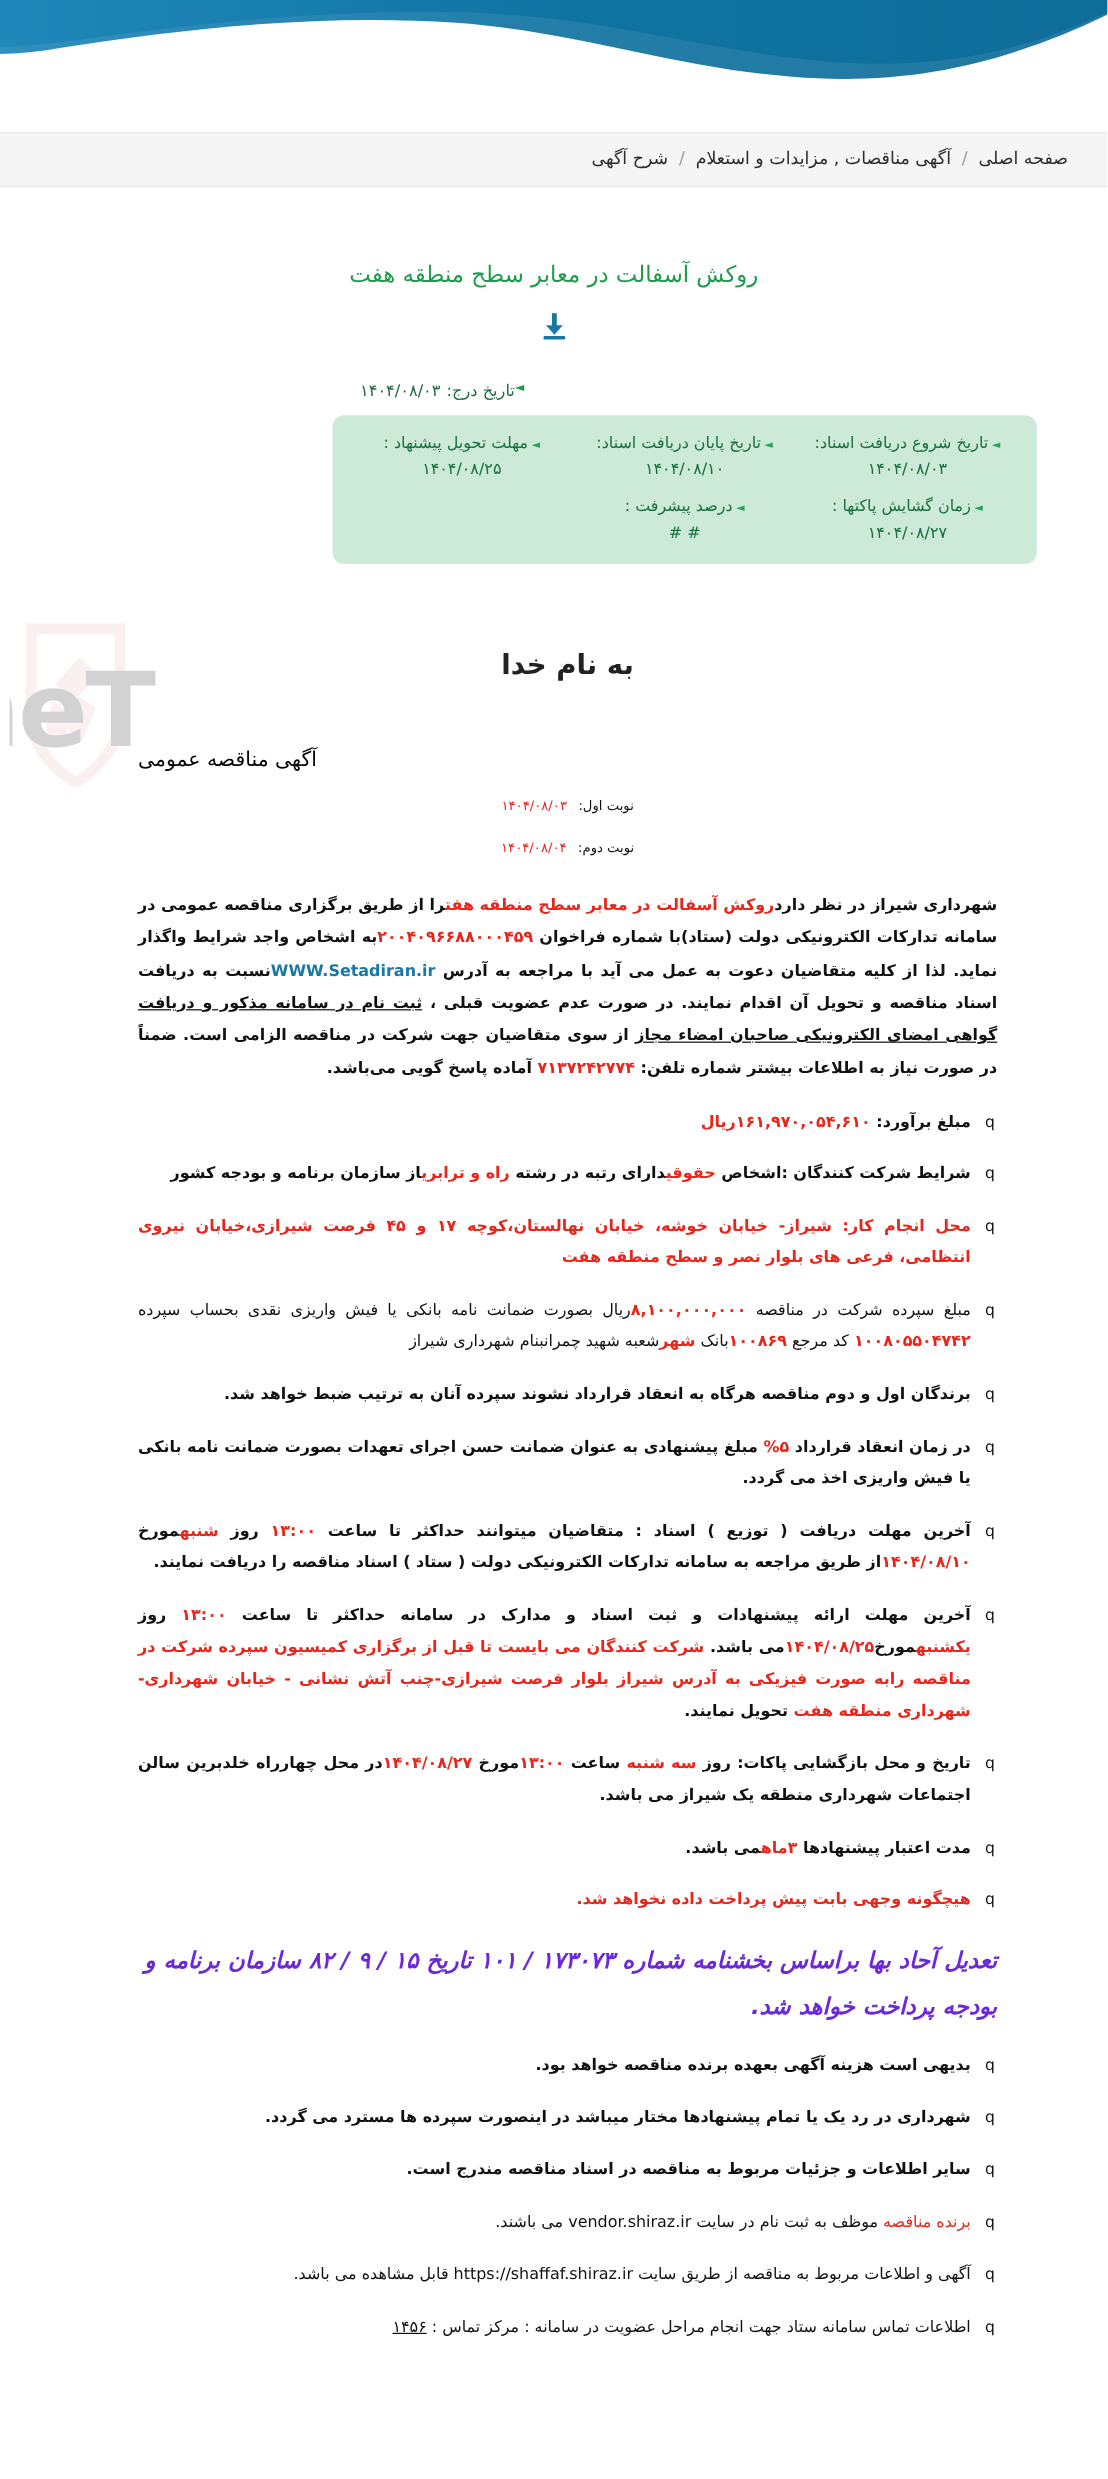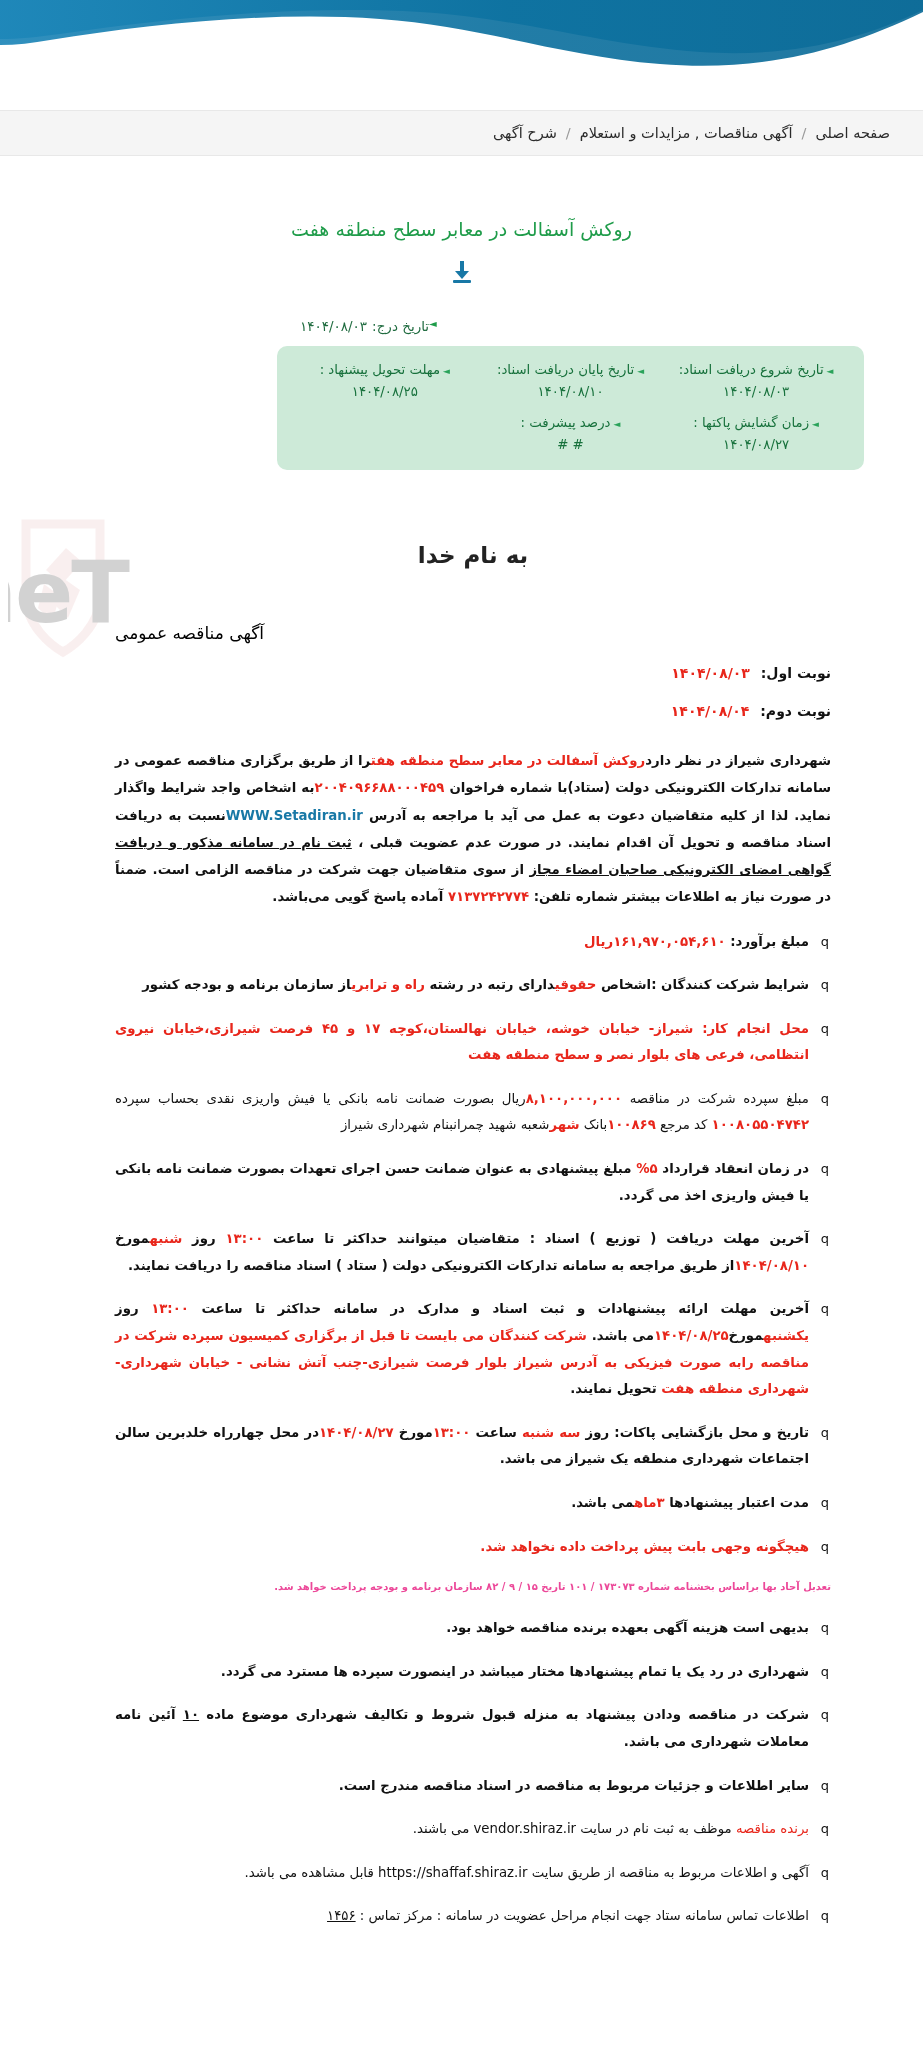--- a/index.html
+++ b/index.html
@@ -144,23 +144,23 @@
     font-weight: bold;
   }
   .notice-head {
     text-align: left;
     font-size: 17px;
     color: #000000;
     margin: 55px 0 0 0;
     font-weight: normal;
   }
   .nobat {
-    text-align: right;
-    font-size: 14px;
-    font-weight: bold;
+    text-align: center;
+    font-size: 11px;
+    font-weight: normal;
     color: #111;
     margin: 22px 0 0 0;
   }
   .nobat .d { color: #e8261b; }
 
   .para {
     font-size: 13.3px;
     line-height: 2.05;
     color: #111;
     text-align: justify;
@@ -192,25 +192,26 @@
     position: absolute;
     right: 2px;
     top: 0;
     color: #111;
     font-size: 13px;
     font-weight: normal;
     font-family: "DejaVu Sans", sans-serif;
   }
 
   .plain-line {
-    font-size: 10px;
+    font-size: 19px;
     line-height: 2.0;
-    color: #ec4899;
+    color: #6d28d9;
     margin: 16px 0 0 0;
     font-weight: bold;
+    font-style: italic;
   }
 </style>
 </head>
 <body>
 
 <div class="hero">
   <svg viewBox="0 0 923 110" preserveAspectRatio="none">
     <defs>
       <linearGradient id="g1" x1="0" y1="0" x2="1" y2="0">
         <stop offset="0%" stop-color="#1e86b8"></stop>
@@ -313,34 +314,34 @@
 
     <p class="para">
       <span>شهرداری شیراز در نظر دارد</span><span class="red-b">روکش آسفالت در معابر سطح منطقه هفت</span><span>را از طریق برگزاری مناقصه عمومی در سامانه تدارکات الکترونیکی دولت (ستاد)با شماره فراخوان </span><span class="red-b">۲۰۰۴۰۹۶۶۸۸۰۰۰۴۵۹</span><span>به اشخاص واجد شرایط واگذار نماید. لذا از کلیه متقاضیان دعوت به عمل می آید با مراجعه به آدرس </span><a href="#" style="color:#1878a6;text-decoration:none">WWW.Setadiran.ir</a><span>نسبت به دریافت اسناد مناقصه و تحویل آن اقدام نمایند. در صورت عدم عضویت قبلی ، </span><span class="u">ثبت نام در سامانه مذکور و دریافت گواهی امضای الکترونیکی صاحبان امضاء مجاز</span><span> از سوی متقاضیان جهت شرکت در مناقصه الزامی است. ضمناً در صورت نیاز به اطلاعات بیشتر شماره تلفن: </span><span class="red-b">۷۱۳۷۲۴۲۷۷۴</span><span> آماده پاسخ گویی می‌باشد.</span>
     </p>
 
     <ul class="bullets" id="items-1">
         <li><span>مبلغ برآورد: </span><span class="red-b">۱۶۱,۹۷۰,۰۵۴,۶۱۰ریال</span></li>
         <li><span>شرایط شرکت کنندگان :اشخاص </span><span class="red-b">حقوقی</span><span>دارای رتبه در رشته </span><span class="red-b">راه و ترابری</span><span>از سازمان برنامه و بودجه کشور</span></li>
         <li><span class="red-b">محل انجام کار: شیراز- خیابان خوشه، خیابان نهالستان،کوچه ۱۷ و ۴۵ فرصت شیرازی،خیابان نیروی انتظامی، فرعی های بلوار نصر و سطح منطقه هفت</span></li>
         <li class="lw"><span>مبلغ سپرده شرکت در مناقصه </span><span class="red-b">۸,۱۰۰,۰۰۰,۰۰۰</span><span>ریال بصورت ضمانت نامه بانکی یا فیش واریزی نقدی بحساب سپرده </span><span class="red-b">۱۰۰۸۰۵۵۰۴۷۴۲</span><span> کد مرجع </span><span class="red-b">۱۰۰۸۶۹</span><span>بانک </span><span class="red-b">شهر</span><span>شعبه شهید چمران</span><span>بنام شهرداری شیراز</span></li>
+        <li><span>برندگان اول و دوم مناقصه هرگاه به انعقاد قرارداد نشوند سپرده آنان به ترتیب ضبط خواهد شد.</span></li>
         <li><span>در زمان انعقاد قرارداد </span><span class="red-b">۵%</span><span> مبلغ پیشنهادی به عنوان ضمانت حسن اجرای تعهدات بصورت ضمانت نامه بانکی یا فیش واریزی اخذ می گردد.</span></li>
         <li><span>آخرین مهلت دریافت ( توزیع ) اسناد : متقاضیان میتوانند حداکثر تا ساعت </span><span class="red-b">۱۳:۰۰</span><span> روز </span><span class="red-b">شنبه</span><span>مورخ </span><span class="red-b">۱۴۰۴/۰۸/۱۰</span><span>از طریق مراجعه به سامانه تدارکات الکترونیکی دولت ( ستاد ) اسناد مناقصه را دریافت نمایند.</span></li>
         <li><span>آخرین مهلت ارائه پیشنهادات و ثبت اسناد و مدارک در سامانه حداکثر تا ساعت </span><span class="red-b">۱۳:۰۰</span><span> روز </span><span class="red-b">یکشنبه</span><span>مورخ</span><span class="red-b">۱۴۰۴/۰۸/۲۵</span><span>می باشد. </span><span class="red-b">شرکت کنندگان می بایست تا قبل از برگزاری کمیسیون سپرده شرکت در مناقصه را</span><span class="red-b">به صورت فیزیکی به آدرس شیراز بلوار فرصت شیرازی-چنب آتش نشانی - خیابان شهرداری-شهرداری منطقه هفت</span><span> تحویل نمایند.</span></li>
         <li><span>تاریخ و محل بازگشایی پاکات: روز </span><span class="red-b">سه شنبه</span><span> ساعت   </span><span class="red-b">۱۳:۰۰</span><span>مورخ </span><span class="red-b">۱۴۰۴/۰۸/۲۷</span><span>در محل چهارراه خلدبرین سالن اجتماعات شهرداری منطقه یک شیراز می باشد.</span></li>
         <li><span>مدت اعتبار پیشنهادها </span><span class="red-b">۳ماه</span><span>می باشد.</span></li>
         <li><span class="red-b">هیچگونه وجهی بابت پیش پرداخت داده نخواهد شد.</span></li>
       </ul>
 
     <div class="plain-line">تعدیل آحاد بها براساس بخشنامه شماره ۱۷۳۰۷۳ / ۱۰۱ تاریخ ۱۵ / ۹ / ۸۲ سازمان برنامه و بودجه پرداخت خواهد شد.</div>
 
     <ul class="bullets" id="items-2">
         <li><span>بدیهی است هزینه آگهی بعهده برنده مناقصه خواهد بود.</span></li>
         <li><span>شهرداری در رد یک یا تمام پیشنهادها مختار میباشد در اینصورت سپرده ها مسترد می گردد.</span></li>
-        <li><span>شرکت در مناقصه ودادن پیشنهاد به منزله قبول شروط و تکالیف شهرداری موضوع ماده </span><span class="u">۱۰</span><span> آئین نامه معاملات شهرداری می باشد.</span></li>
         <li><span>سایر اطلاعات و جزئیات مربوط به مناقصه در اسناد مناقصه مندرج است.</span></li>
         <li class="lw"><span class="red">برنده مناقصه</span><span> موظف به ثبت نام در سایت vendor.shiraz.ir می باشند.</span></li>
         <li class="lw"><span>آگهی و اطلاعات مربوط به مناقصه از طریق سایت https://shaffaf.shiraz.ir قابل مشاهده می باشد.</span></li>
         <li class="lw"><span>اطلاعات تماس سامانه ستاد جهت انجام مراحل عضویت در سامانه : مرکز تماس : </span><span class="u">۱۴۵۶</span></li>
       </ul>
 
   </div>
 
 </div>
 

